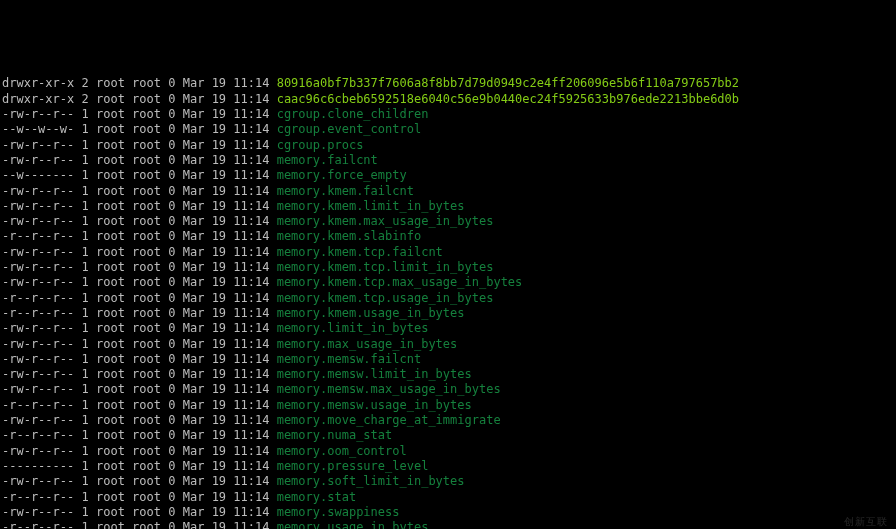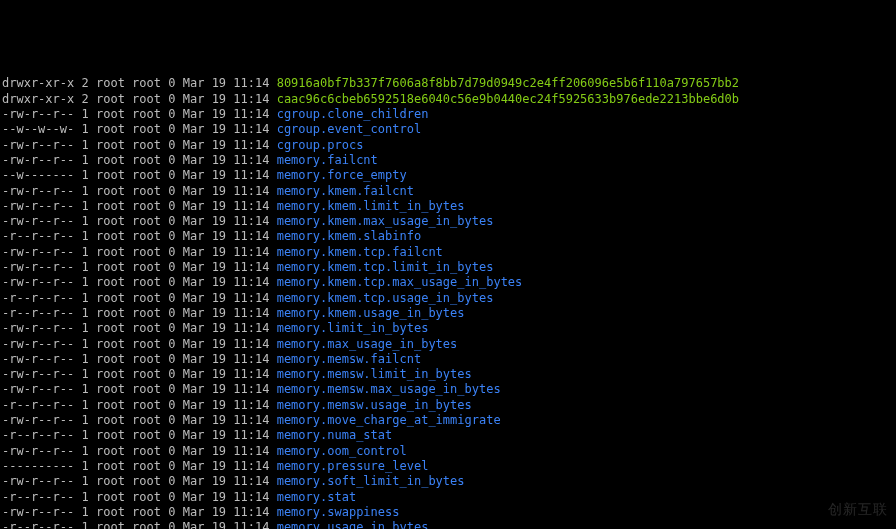--- a/index.html
+++ b/index.html
@@ -13,26 +13,26 @@
     font-size: 12px;
     line-height: 15.3px;
     overflow: hidden;
     white-space: pre;
   }
   .terminal {
     padding: 0 2px;
     position: relative;
   }
   .dir { color: #84cc16; }
-  .file { color: #3b82f6; }
+  .file { color: #15803d; }
   .watermark {
     position: absolute;
     right: 8px;
-    bottom: 12px;
-    font-size: 14px;
+    bottom: 0;
+    font-size: 10px;
     color: rgba(255,255,255,0.15);
     letter-spacing: 1px;
     font-family: sans-serif;
   }
 </style>
 </head>
 <body>
 
 
 

